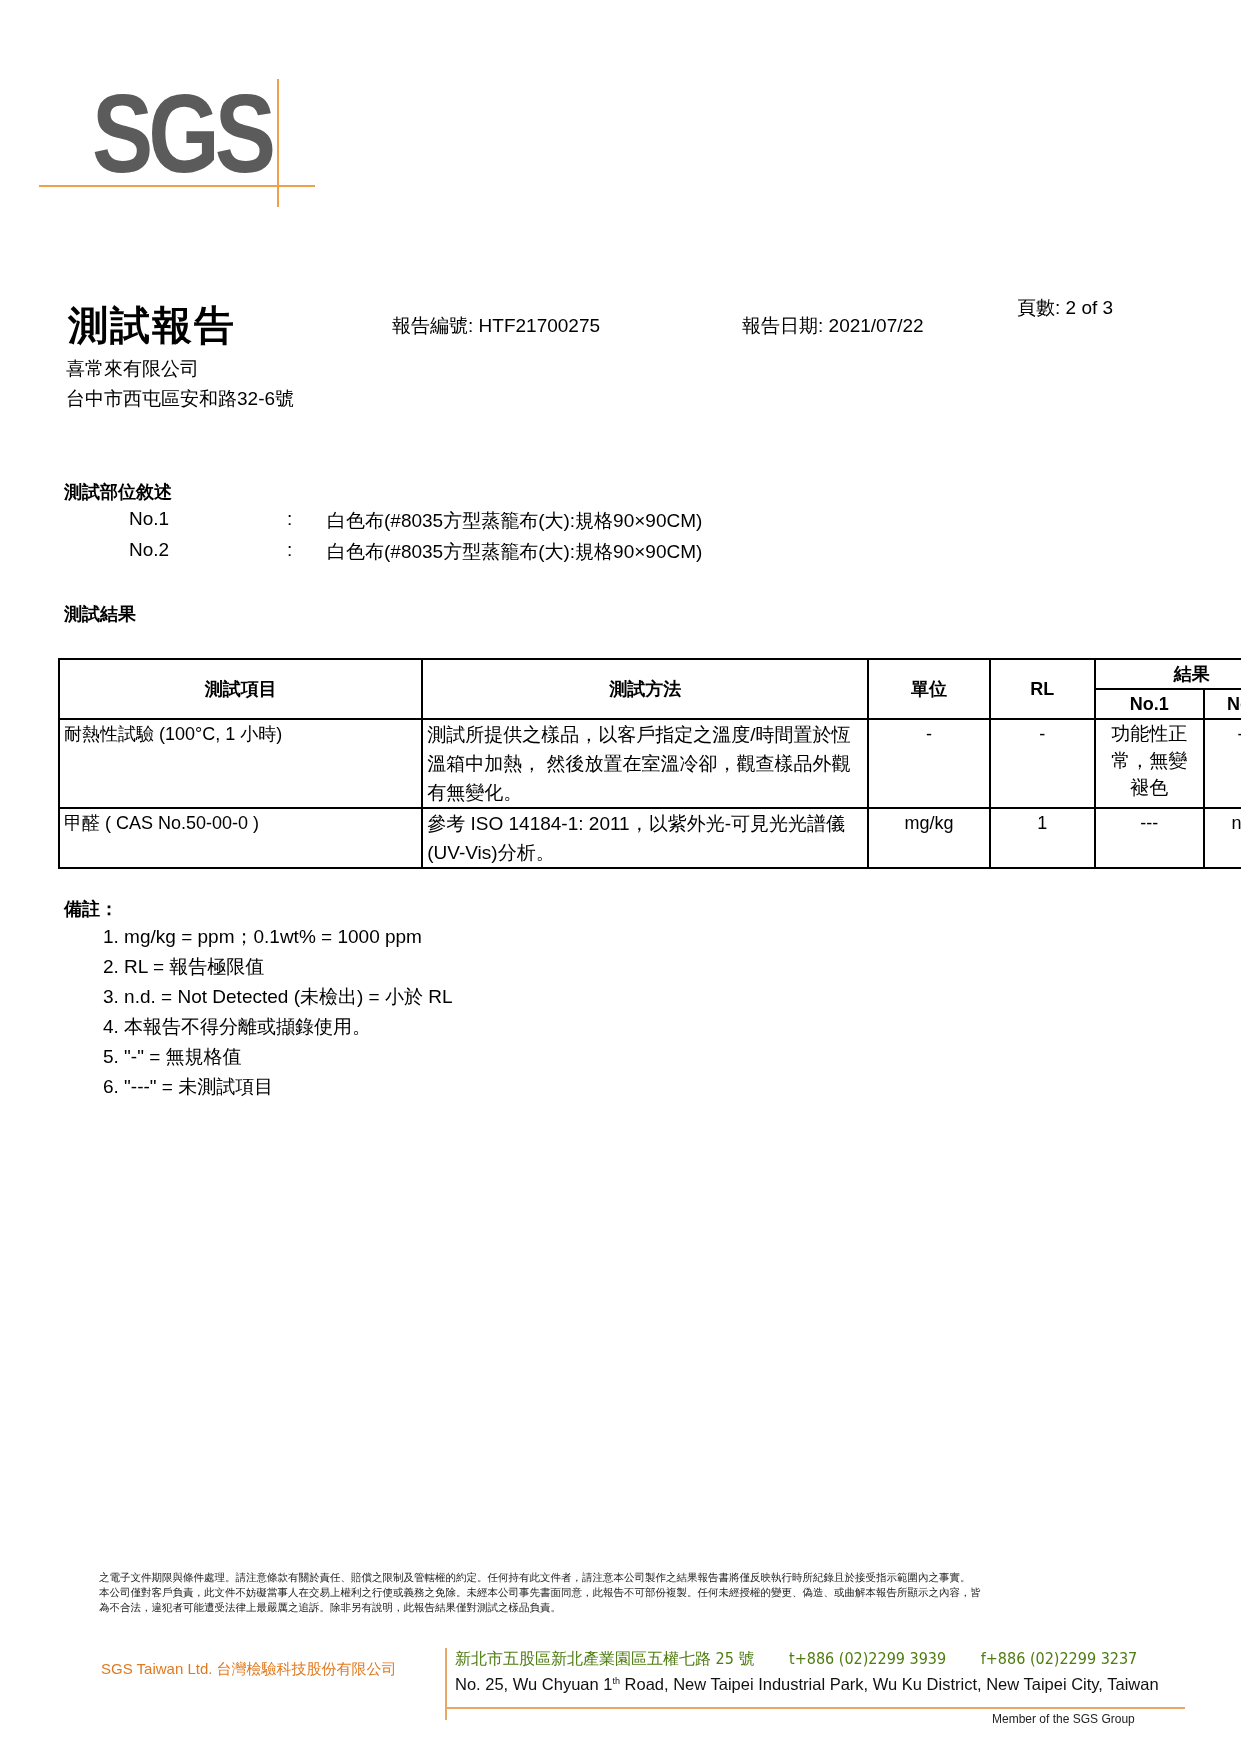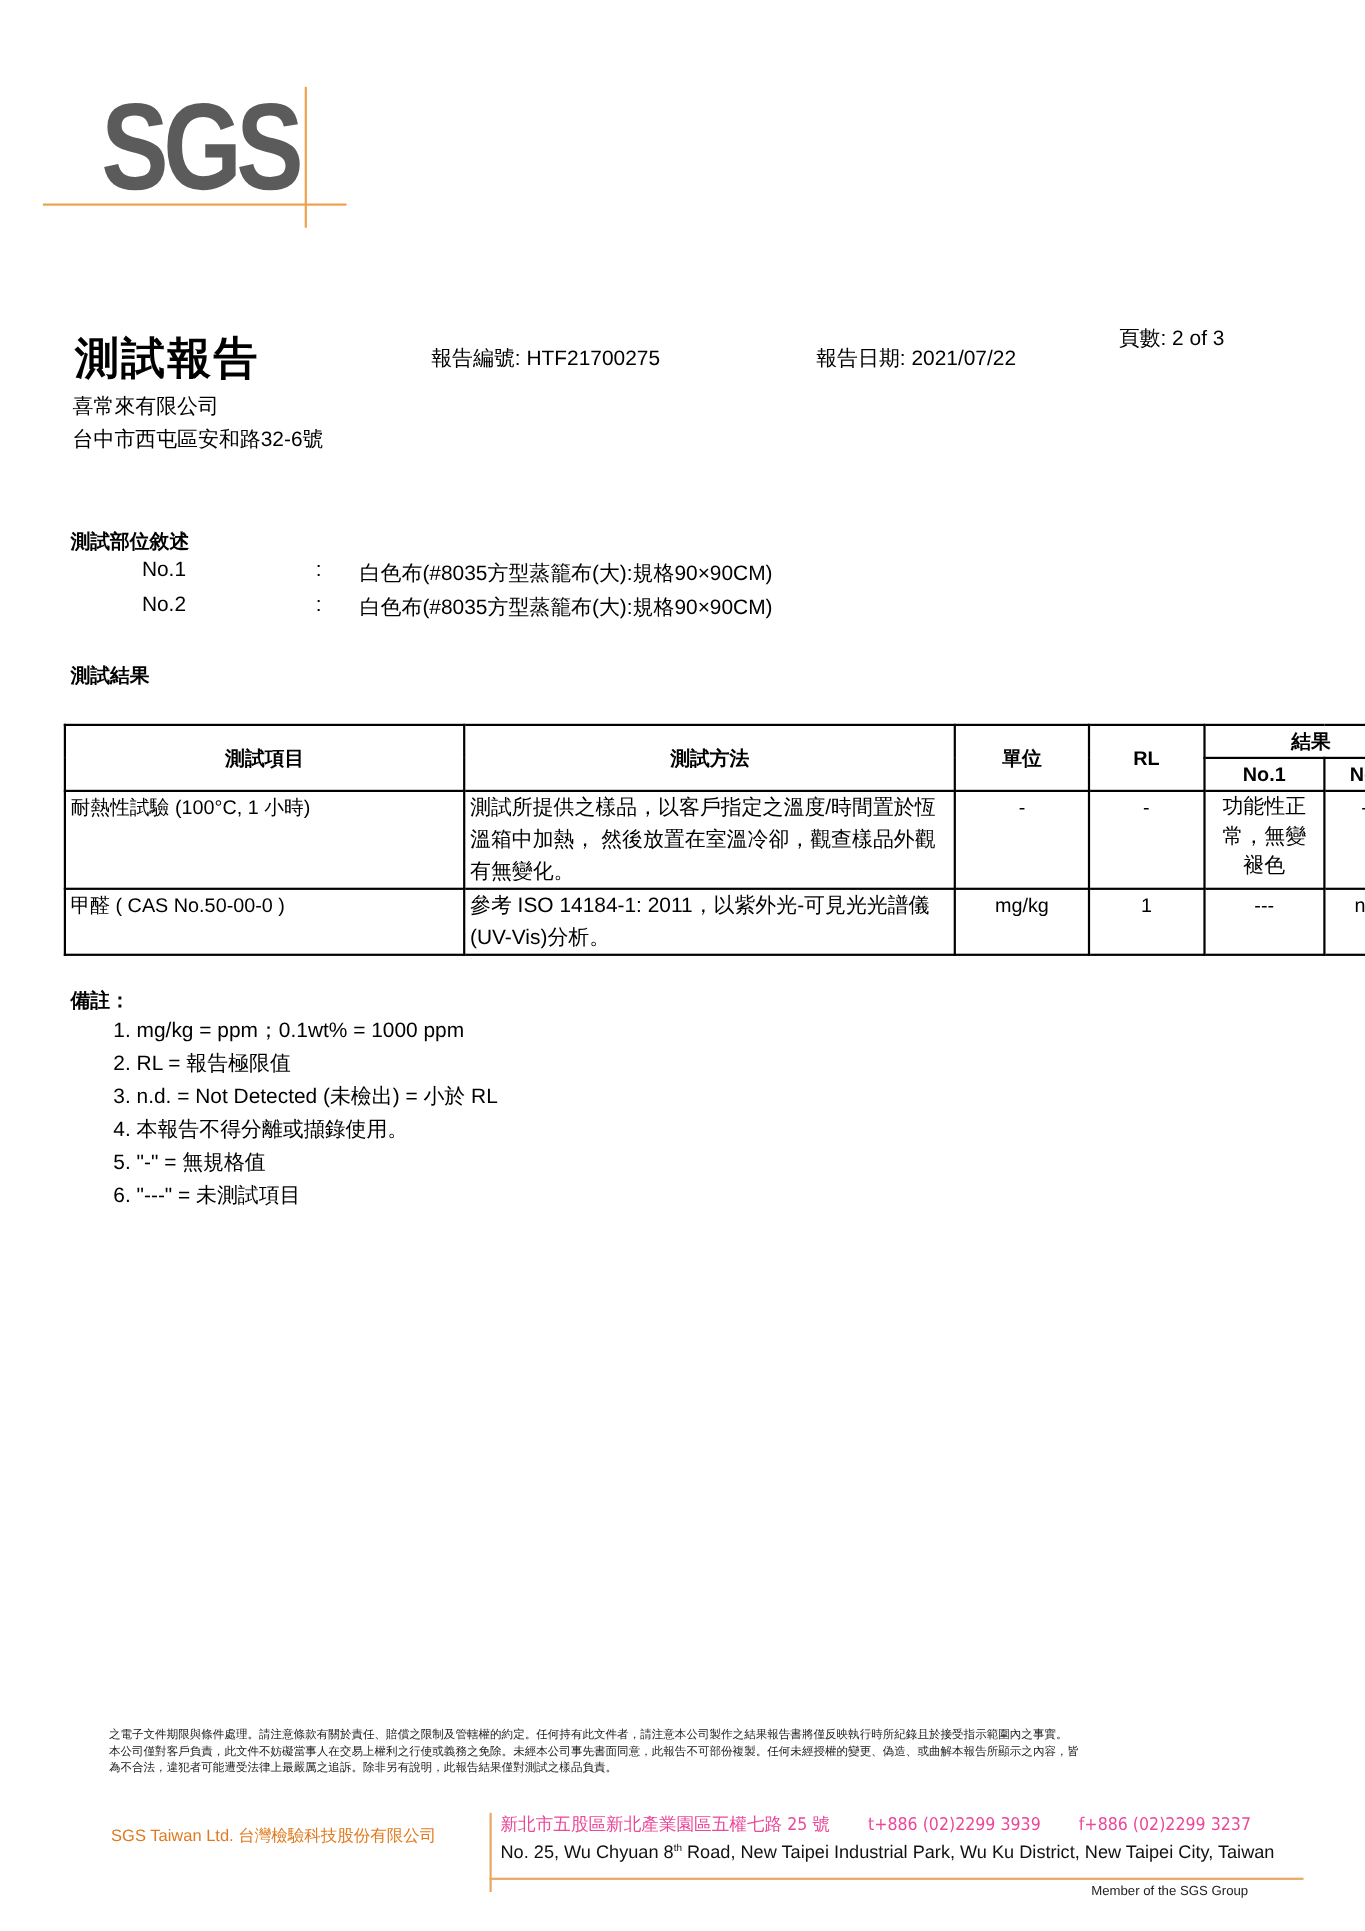--- a/index.html
+++ b/index.html
@@ -25,21 +25,21 @@
   .l { text-align:left; padding-left:4px !important; }
   
   .notes-title { left:64px; top:897px; font-size:18px; font-weight:bold; }
   .note { left:103px; font-size:19px; }
   
   .disclaimer { left:99px; top:1570px; width:1090px; font-size:10.5px; line-height:15px; color:#222; }
   .disclaimer a { color:#e07a1f; text-decoration:underline; }
   .sgs-taiwan { left:101px; top:1660px; font-size:15px; color:#e07a1f; }
   .ft-vline { left:445px; top:1648px; width:2px; height:72px; background:#e8a864; }
   .ft-hline { left:445px; top:1707px; width:740px; height:2px; background:#e8a864; }
-  .addr1 { left:455px; top:1649px; font-size:16px; color:#ec4899; font-family:"DejaVu Sans Condensed","DejaVu Sans", sans-serif; }
+  .addr1 { left:455px; top:1649px; font-size:16px; color:#4d7c0f; font-family:"DejaVu Sans Condensed","DejaVu Sans", sans-serif; }
   .addr2 { left:455px; top:1675px; font-size:16.5px; color:#111; }
   .member { left:992px; top:1712px; font-size:12px; color:#222; }
   sup { font-size:9px; }
 </style>
 </head>
 <body>
 
 <div class="abs logo-text">SGS</div>
 <div class="abs logo-hline"></div>
 <div class="abs logo-vline"></div>
@@ -125,14 +125,14 @@
 </div>
 
 <div class="abs sgs-taiwan">SGS Taiwan Ltd.  台灣檢驗科技股份有限公司</div>
 <div class="abs ft-vline"></div>
 <div class="abs ft-hline"></div>
 <div class="abs addr1">
   <span>新北市五股區新北產業園區五權七路  25  號</span>
   <span style="margin-left:30px;">t+886 (02)2299 3939</span>
   <span style="margin-left:30px;">f+886 (02)2299 3237</span>
 </div>
-<div class="abs addr2"><span>No. 25, Wu Chyuan 8</span><sup>th</sup><span> Road, New Taipei Industrial Park, Wu Ku District, New Taipei City, Taiwan</span></div>
+<div class="abs addr2"><span>No. 25, Wu Chyuan 1</span><sup>th</sup><span> Road, New Taipei Industrial Park, Wu Ku District, New Taipei City, Taiwan</span></div>
 <div class="abs member">Member of the SGS Group</div>
 
 </body></html>

